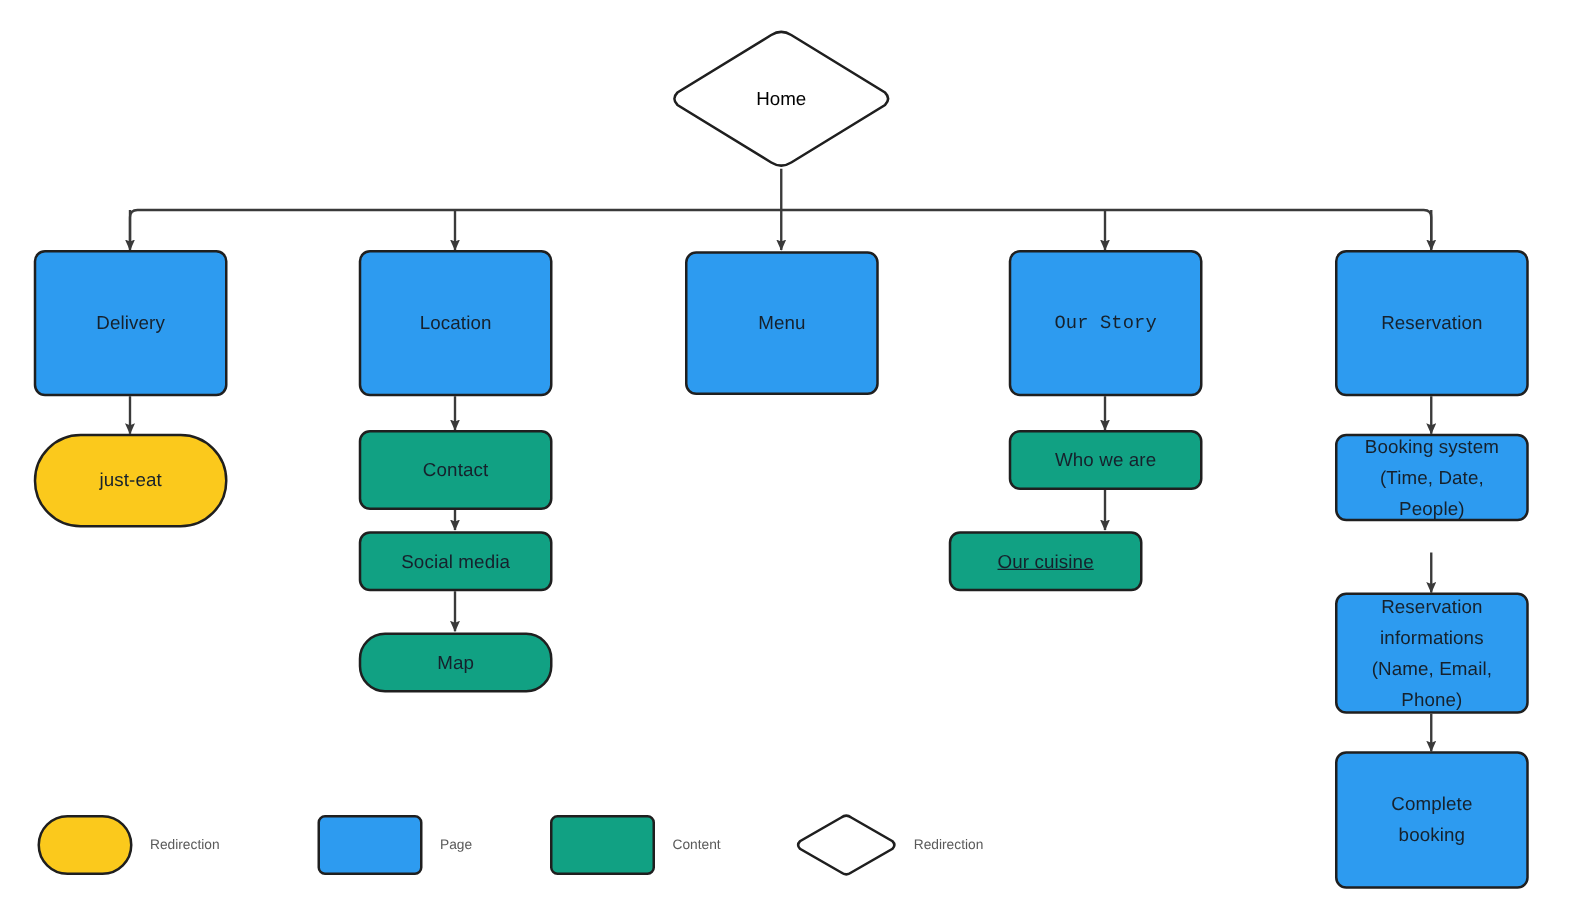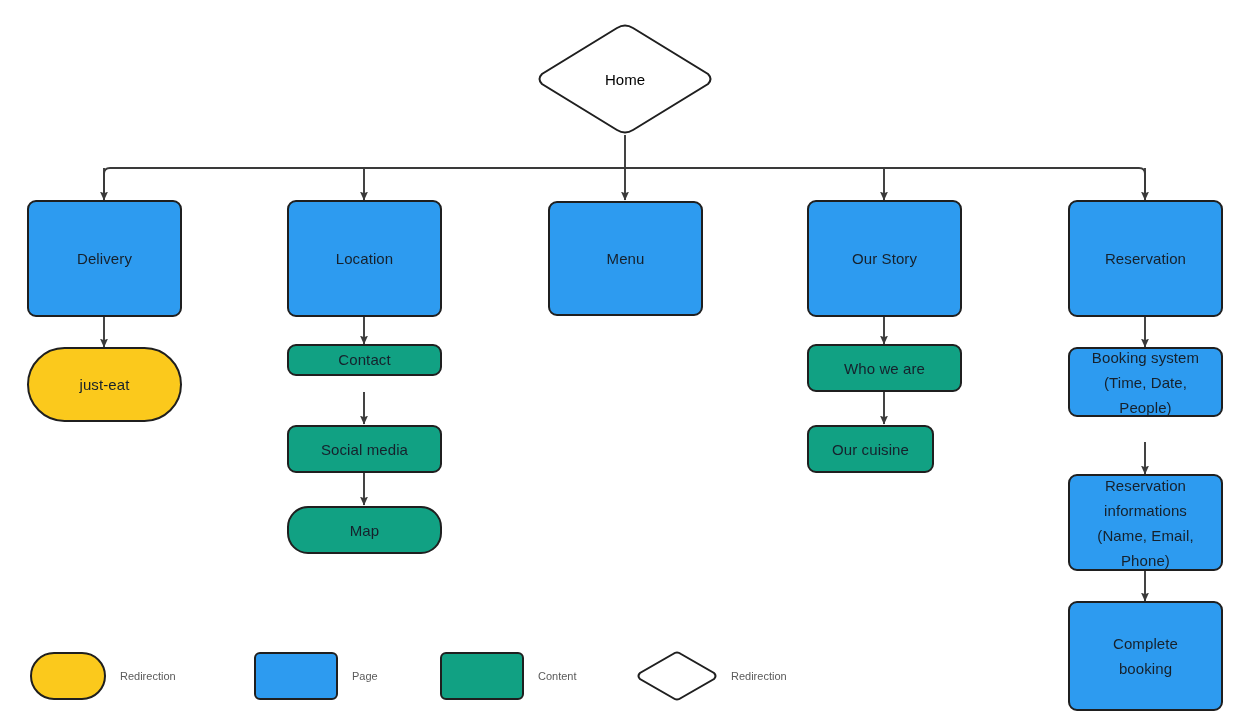--- a/index.html
+++ b/index.html
@@ -187,49 +187,49 @@
   </div>
 
   <div class="node node-page" style="left:287px; top:200px; width:155px; height:117px;">
     <span class="node-label">Location</span>
   </div>
 
   <div class="node node-page" style="left:548px; top:201px; width:155px; height:115px;">
     <span class="node-label">Menu</span>
   </div>
 
-  <div class="node node-page" style="left:807px; top:200px; width:155px; height:117px;">
+  <div class="node node-page" style="left:807px; top:200px; width:155px; height:117px;font-family:Liberation Mono, monospace;">
     <span class="node-label">Our Story</span>
   </div>
 
   <div class="node node-page" style="left:1068px; top:200px; width:155px; height:117px;">
     <span class="node-label">Reservation</span>
   </div>
 
   <div class="node node-redirect" style="left:27px; top:347px; width:155px; height:75px;">
     <span class="node-label">just-eat</span>
   </div>
 
-  <div class="node node-content" style="left:287px; top:344px; width:155px; height:32px;align-items:flex-end;">
+  <div class="node node-content" style="left:287px; top:344px; width:155px; height:64px;">
     <span class="node-label">Contact</span>
   </div>
 
   <div class="node node-content" style="left:287px; top:425px; width:155px; height:48px;">
     <span class="node-label">Social media</span>
   </div>
 
   <div class="node node-content" style="left:287px; top:506px; width:155px; height:48px;border-radius:21px;">
     <span class="node-label">Map</span>
   </div>
 
   <div class="node node-content" style="left:807px; top:344px; width:155px; height:48px;">
     <span class="node-label">Who we are</span>
   </div>
 
-  <div class="node node-content" style="left:807px; top:425px; width:127px; height:48px;">
+  <div class="node node-content" style="left:759px; top:425px; width:155px; height:48px;text-decoration:underline;">
     <span class="node-label">Our cuisine</span>
   </div>
 
   <div class="node node-page" style="left:1068px; top:347px; width:155px; height:70px;">
     <span class="node-label">Booking system
 (Time, Date,
 People)</span>
   </div>
 
   <div class="node node-page" style="left:1068px; top:474px; width:155px; height:97px;">

